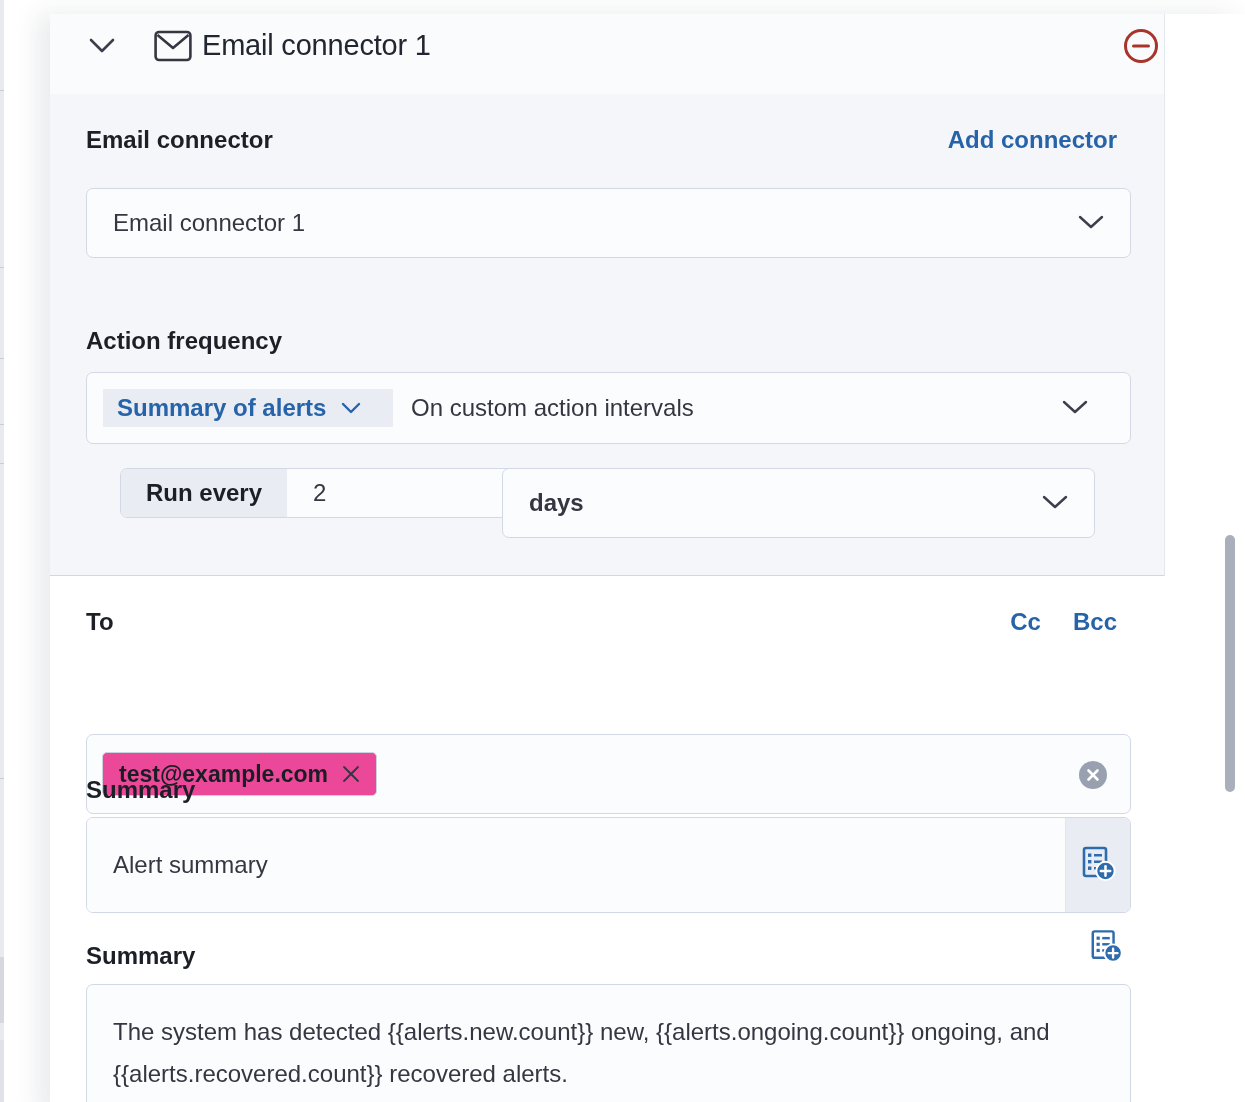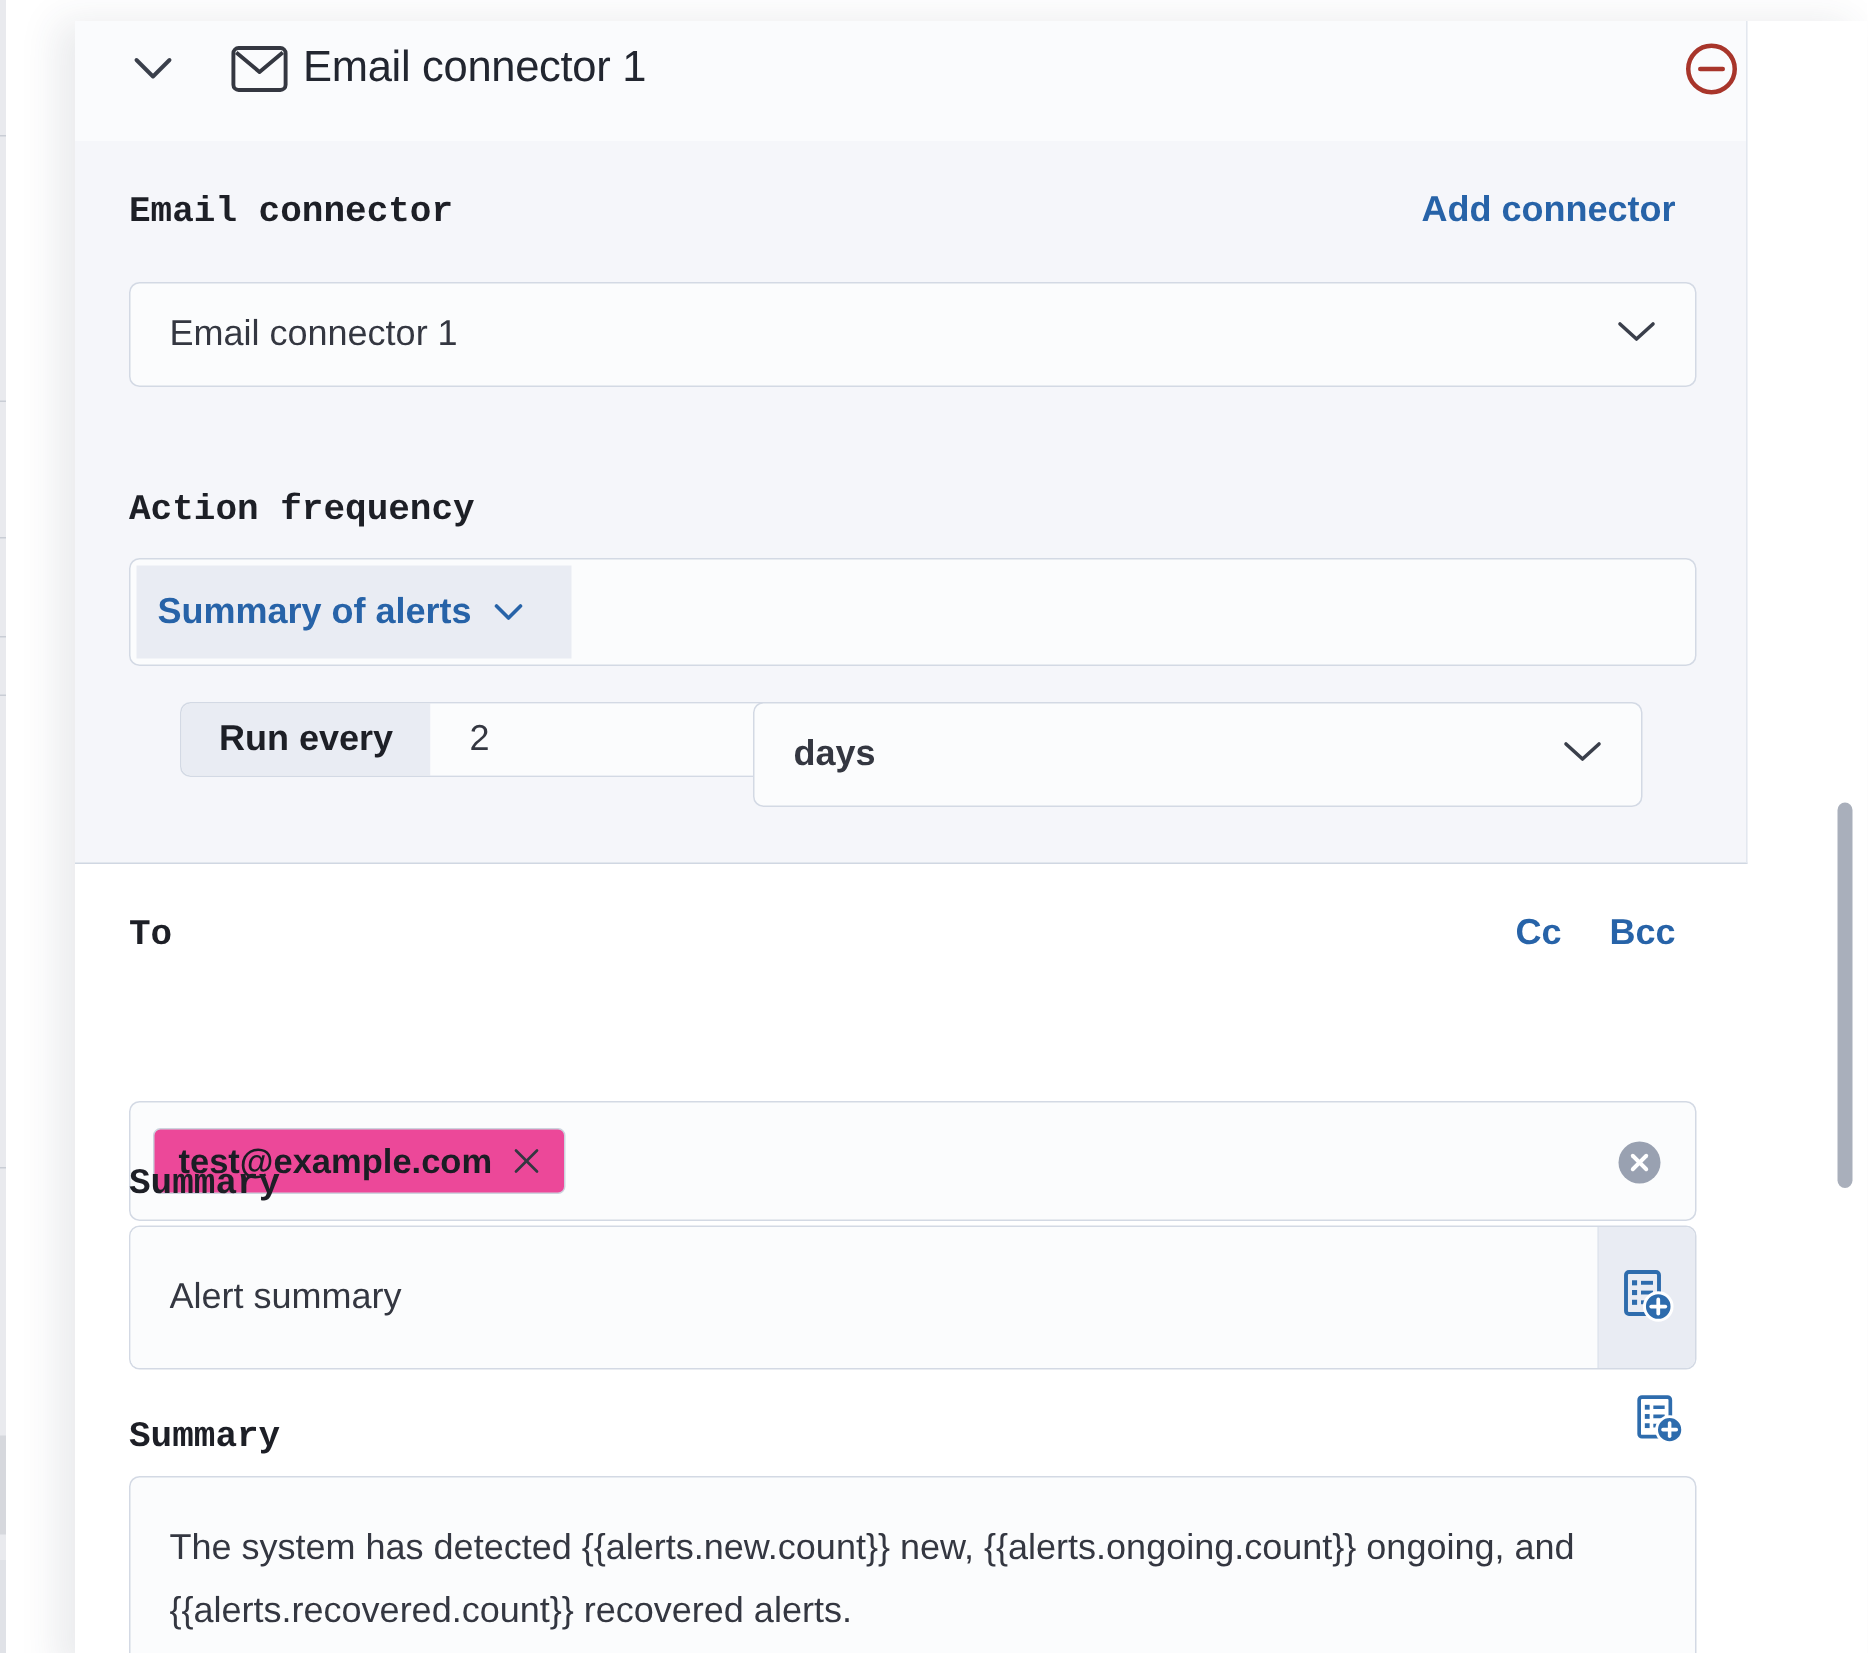--- a/index.html
+++ b/index.html
@@ -27,32 +27,32 @@
     box-sizing:border-box;
   }
   .panel-header-bg{position:absolute;left:0;top:0;width:100%;height:80px;background:#fafbfd;}
   
   .hdr-collapse{position:absolute;left:30px;top:16px;width:44px;height:34px;display:flex;align-items:center;justify-content:center;cursor:pointer;background:none;border:none;padding:0;}
   .hdr-type-icon{position:absolute;left:104px;top:15px;width:38px;height:34px;display:flex;align-items:center;justify-content:center;}
   .hdr-title{position:absolute;left:152px;top:15px;font-size:29px;font-weight:500;color:#222630;letter-spacing:-0.2px;}
   .hdr-remove{position:absolute;left:1070px;top:12px;width:42px;height:42px;display:flex;align-items:center;justify-content:center;cursor:pointer;background:none;border:none;padding:0;}
   
   .row{position:absolute;left:36px;width:1045px;box-sizing:border-box;}
-  .lbl{font-size:24px;font-weight:700;color:#1d1f26;font-family:Liberation Mono, monospace;}
+  .lbl{font-size:24px;font-weight:700;color:#1d1f26;}
   .link{font-size:24px;font-weight:600;color:#2763a8;text-decoration:none;cursor:pointer;}
   .label-row{display:flex;justify-content:space-between;align-items:baseline;}
   .label-row .right{margin-right:14px;display:flex;gap:32px;}
   .control{
     background:#fbfcfd;border:1px solid #d3d9e4;border-radius:7px;box-sizing:border-box;
     font-size:24px;color:#343741;
   }
   .select{position:relative;display:flex;align-items:center;padding:0 60px 0 26px;cursor:pointer;}
   .select .chev{position:absolute;right:24px;top:50%;transform:translateY(-50%);}
   
-  .notify{display:flex;overflow:hidden;padding:4px;}
+  .notify{display:flex;overflow:hidden;padding:16px;}
   .notify-left{
     width:290px;flex:0 0 290px;background:#e9ecf3;display:flex;align-items:center;
     padding:0 18px 0 14px;box-sizing:border-box;cursor:pointer;border:none;
     font-size:24px;font-weight:600;color:#2763a8;gap:14px;justify-content:flex-start;
   }
   .notify-right{position:relative;flex:1;display:flex;align-items:center;background:#fbfcfd;padding:0 60px 0 18px;cursor:pointer;}
   .notify-right .chev{position:absolute;right:24px;top:50%;transform:translateY(-50%);}
   
   .runevery{position:absolute;left:70px;top:454px;width:398px;height:50px;display:flex;overflow:hidden;}
   .runevery .prepend{
@@ -159,20 +159,28 @@
 
   <div class="row control notify" style="top:358px;height:72px;">
     <button class="notify-left">
       <span>Summary of alerts</span>
       <span style="display:flex;">
         <svg width="22" height="14" viewBox="0 0 22 14">
             <polyline points="3,3 11,11 19,3" fill="none" stroke="#2763a8" stroke-width="2.4" stroke-linecap="round" stroke-linejoin="round"></polyline>
           </svg>
       </span>
     </button>
+    <div class="notify-right">
+      <span>On custom action intervals</span>
+      <span class="chev">
+        <svg width="30" height="18" viewBox="0 0 30 18">
+            <polyline points="4,4 15,14 26,4" fill="none" stroke="#3a3f4b" stroke-width="2.4" stroke-linecap="round" stroke-linejoin="round"></polyline>
+          </svg>
+      </span>
+    </div>
   </div>
 
   <div class="runevery control">
     <span class="prepend">Run every</span>
     <input type="text" value="2" style="">
   </div>
   <div class="unit-select control select">
     <span>days</span>
     <span class="chev">
       <svg width="30" height="18" viewBox="0 0 30 18">

